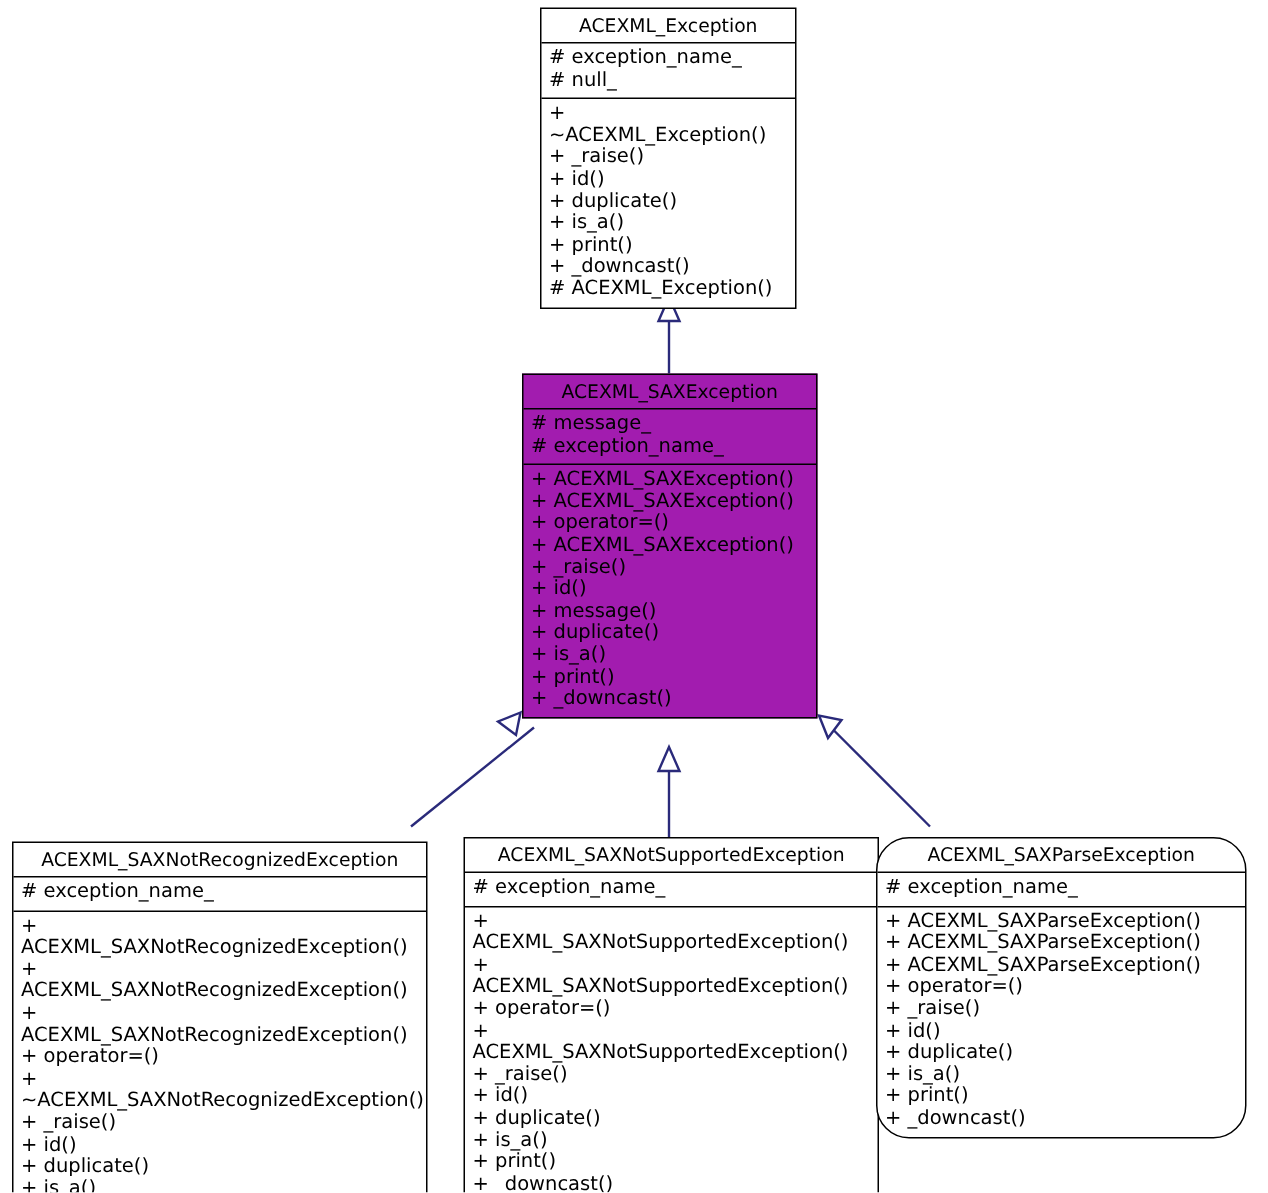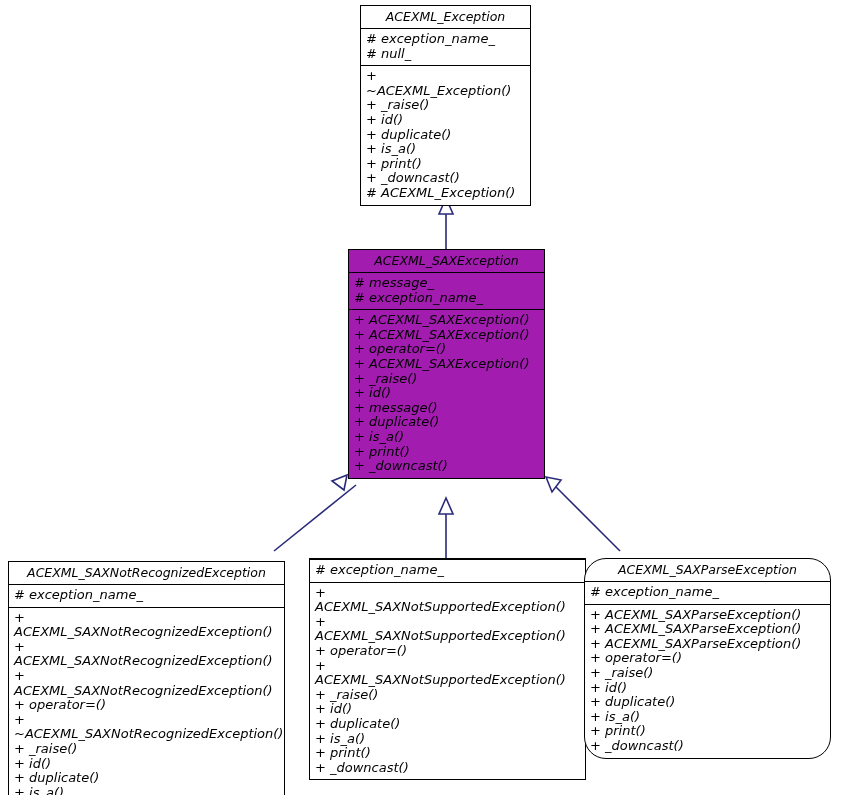--- a/index.html
+++ b/index.html
@@ -24,21 +24,20 @@
     width: 845px;
     height: 795px;
     pointer-events: none;
   }
   .uml-class {
     position: absolute;
     box-sizing: border-box;
     border: 1px solid #000000;
     background: #ffffff;
     z-index: 2;
-    font-style: italic;
   }
   .uml-class.highlight {
     background: #a21caf;
   }
   .class-title {
     text-align: center;
     font-size: 12.5px;
     color: #000000;
     padding: 4px 6px 4px 6px;
     line-height: 14px;
@@ -151,20 +150,21 @@
       <div class="member">+ _raise()</div>
       <div class="member">+ id()</div>
       <div class="member">+ duplicate()</div>
       <div class="member">+ is_a()</div>
       <div class="member">+ print()</div>
       <div class="member">+ _downcast()</div>
     </div>
   </div>
 
   <div class="uml-class" style="left:309px; top:558px; width:277px;">
+    <div class="class-title">ACEXML_SAXNotSupportedException</div>
     <div class="class-sep"></div>
     <div class="class-section attrs">
       <div class="member"># exception_name_</div>
     </div>
     <div class="class-sep"></div>
     <div class="class-section ops">
       <div class="member">+ ACEXML_SAXNotSupportedException()</div>
       <div class="member">+ ACEXML_SAXNotSupportedException()</div>
       <div class="member">+ operator=()</div>
       <div class="member">+ ACEXML_SAXNotSupportedException()</div>

